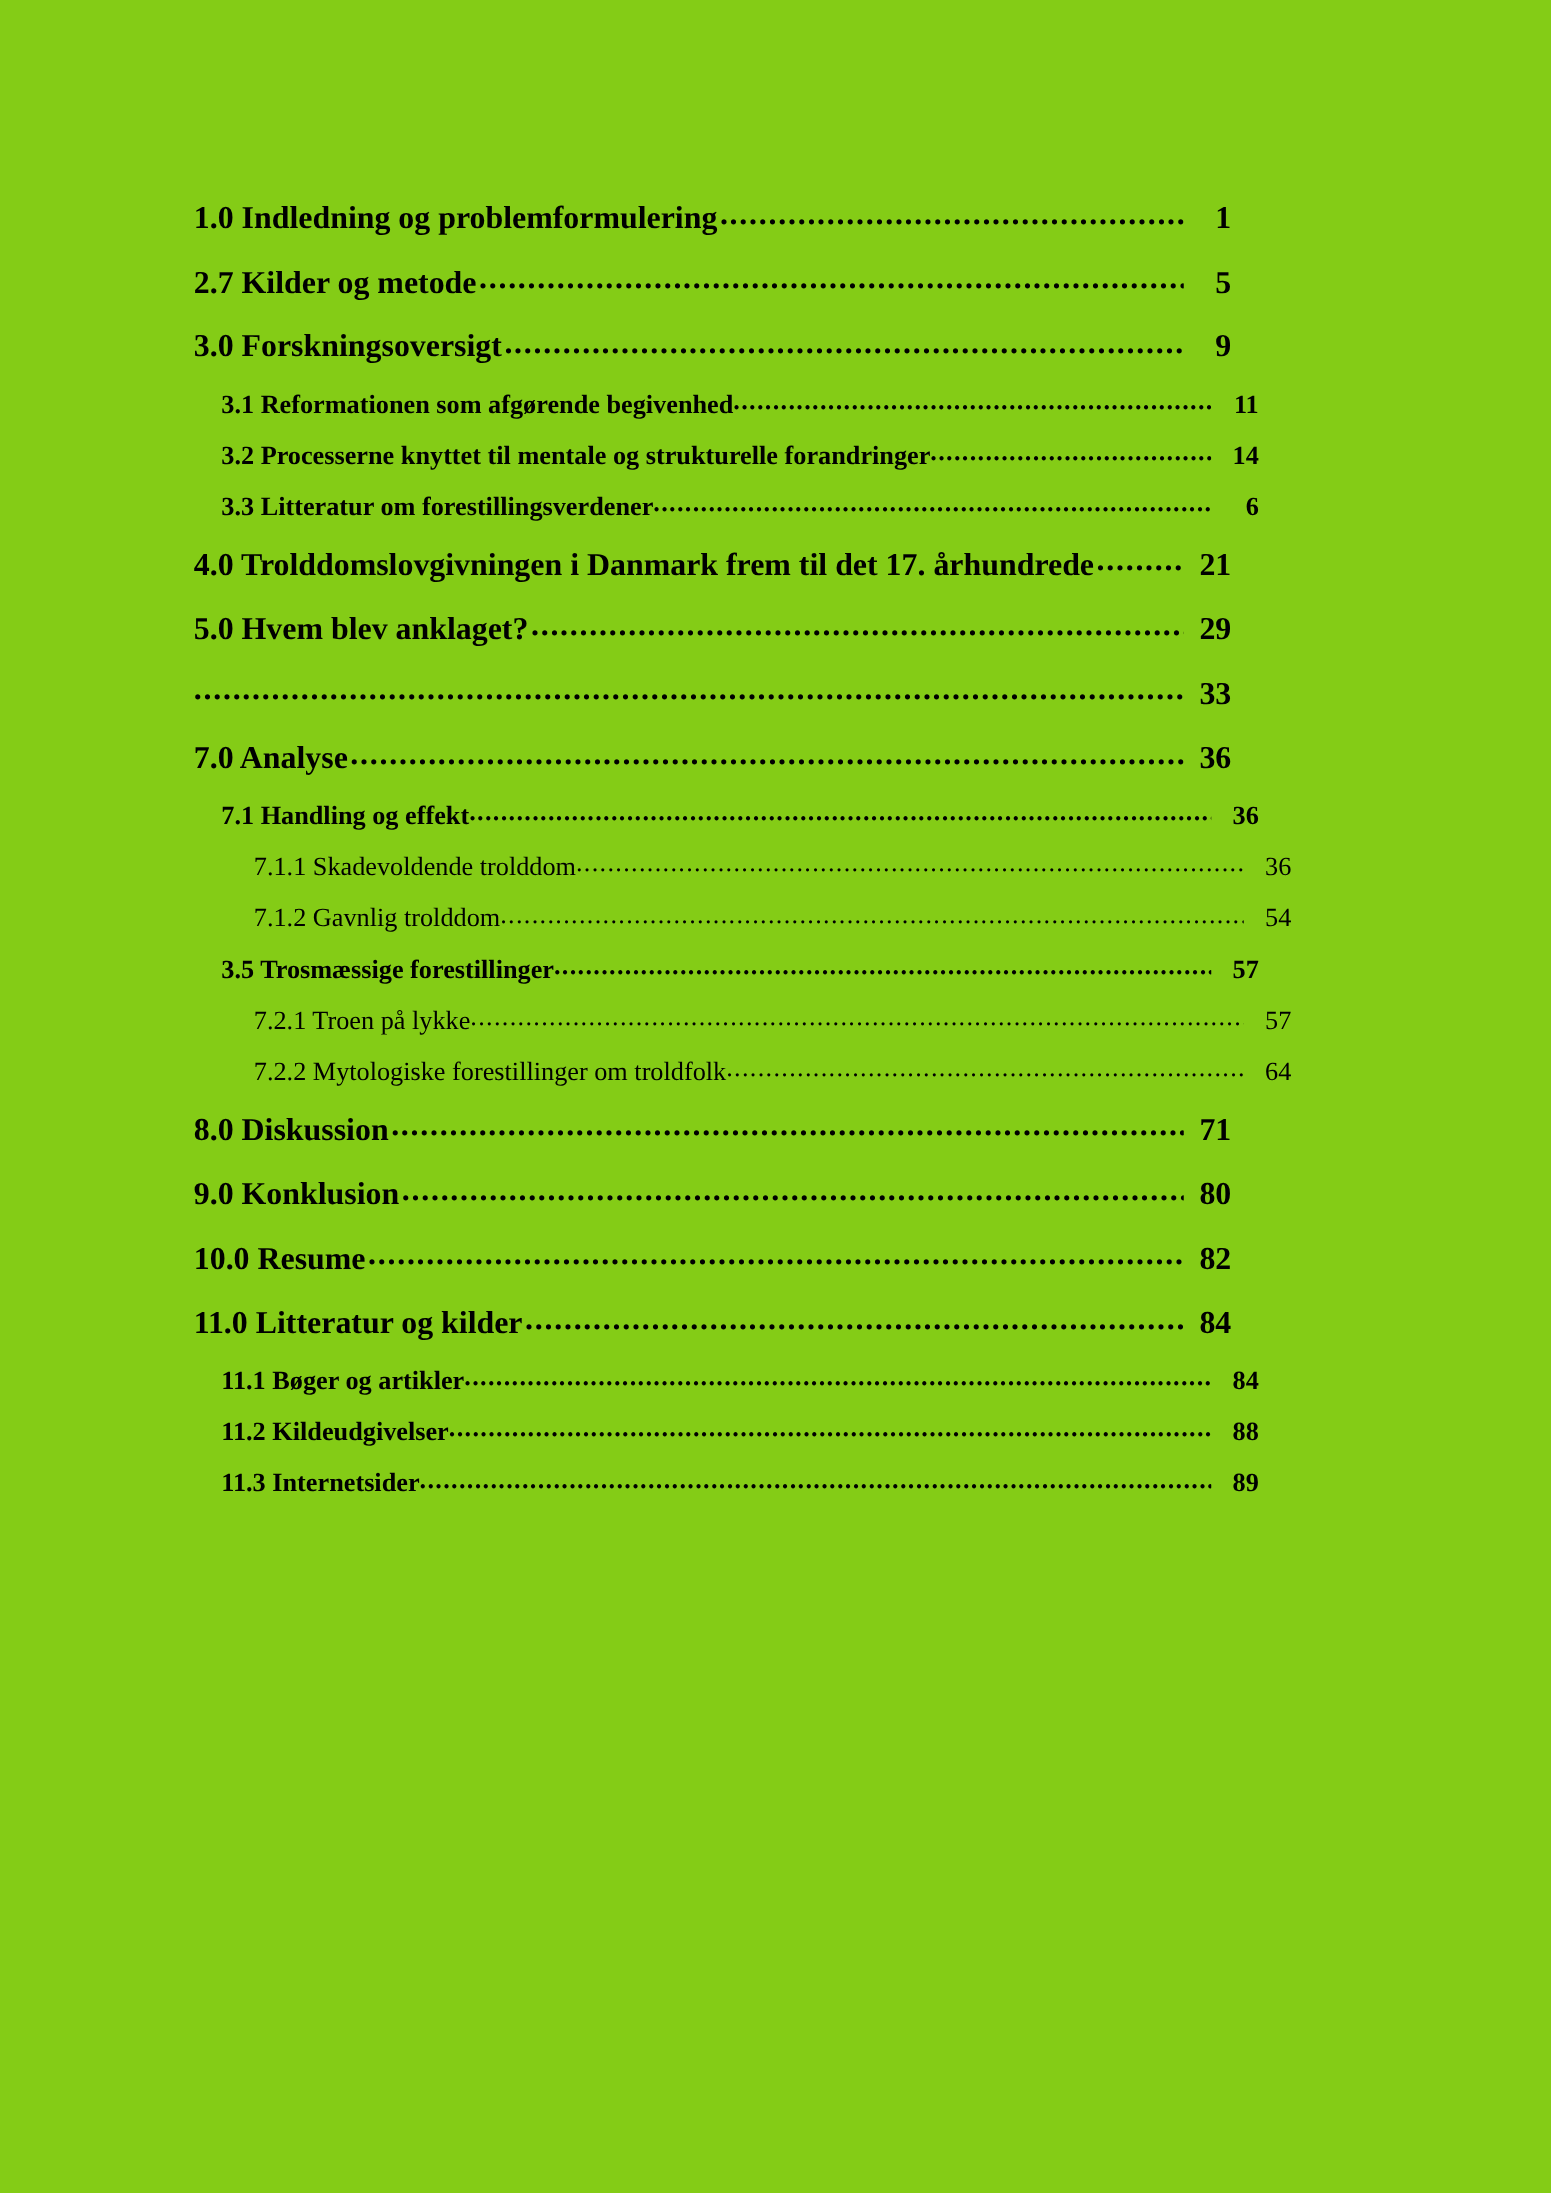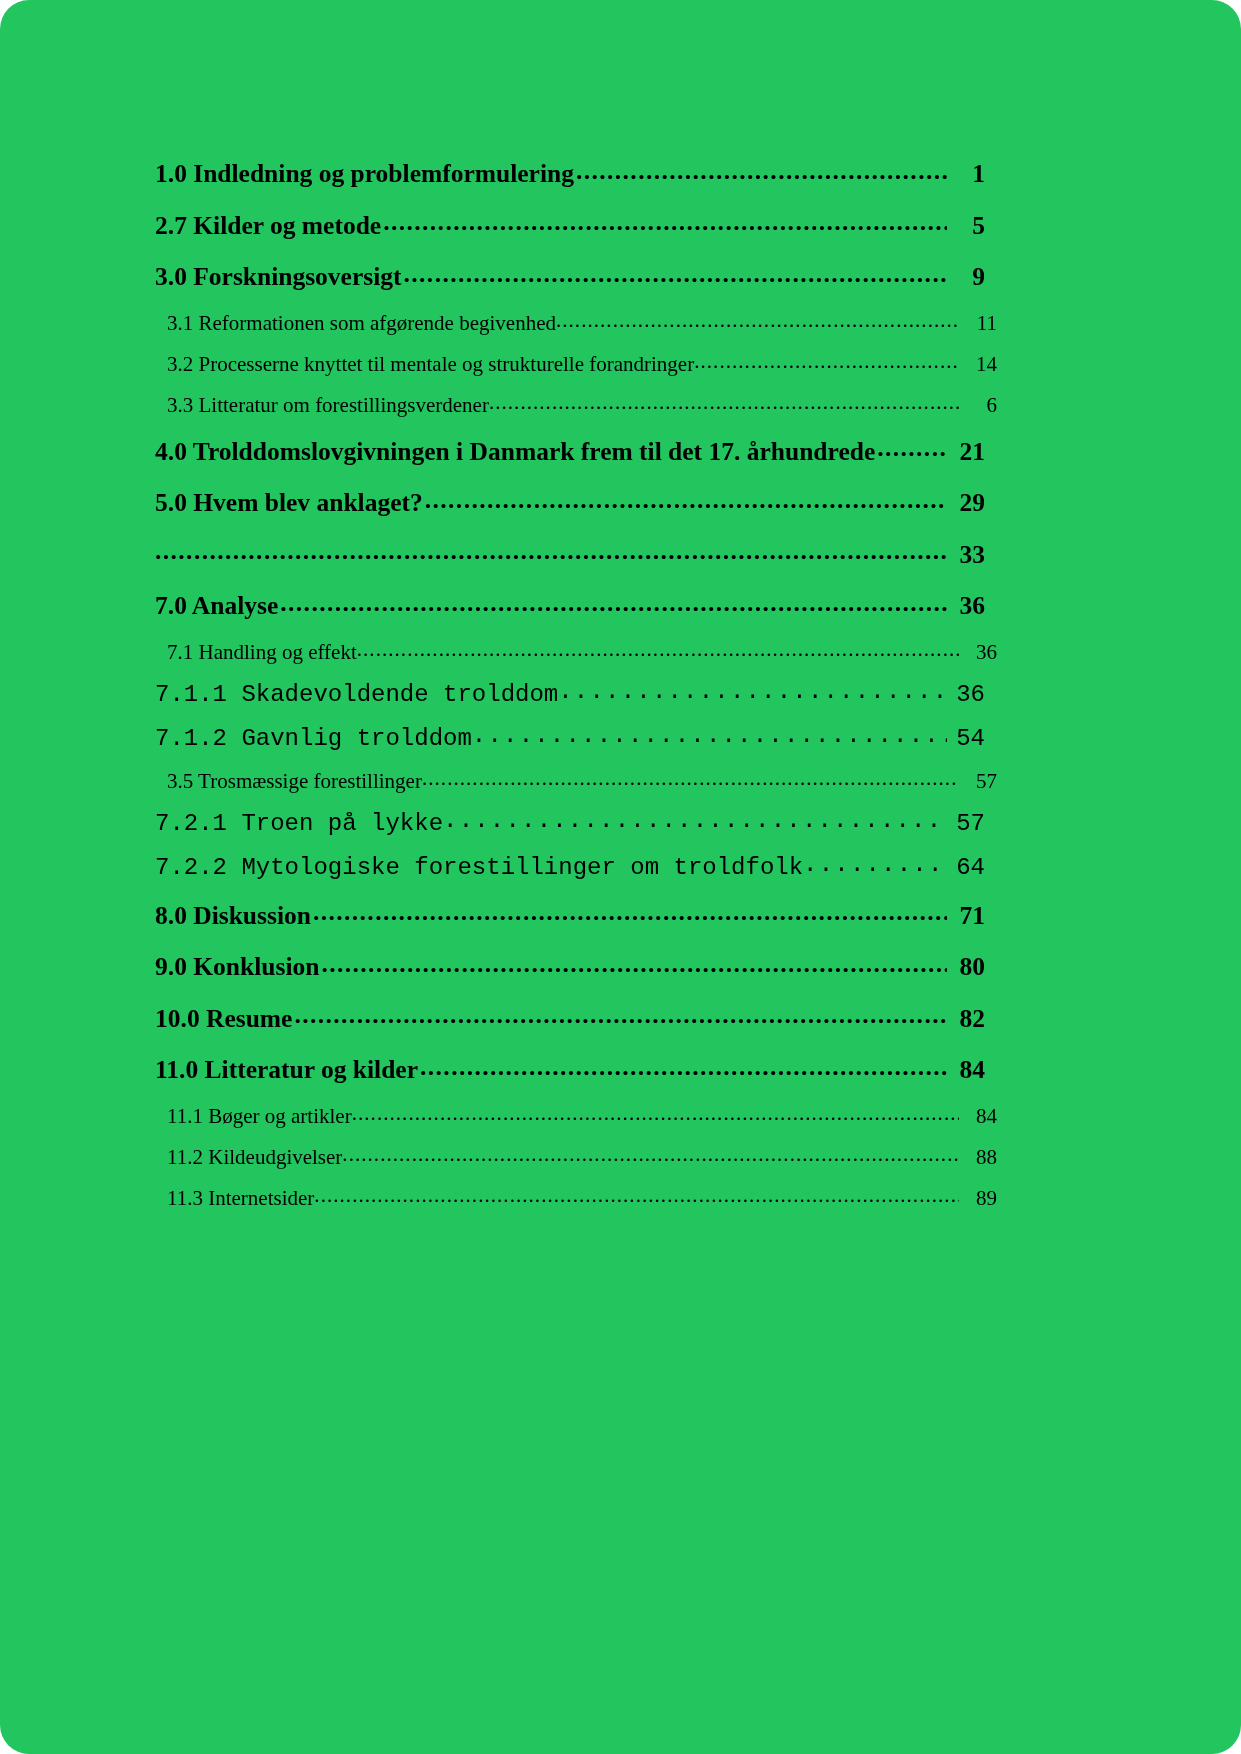--- a/index.html
+++ b/index.html
@@ -8,24 +8,23 @@
     background: #ffffff;
   }
   body {
     font-family: "Liberation Serif", "DejaVu Serif", serif;
     color: #000000;
   }
   .page {
     position: relative;
     width: 1241px;
     height: 1754px;
-    background: #22c55e;
+    background: #84cc16;
     box-sizing: border-box;
     overflow: hidden;
-    border-radius: 29px;
   }
   .toc {
     position: absolute;
     left: 155px;
     top: 148px;
     width: 830px;
   }
 
   .toc-entry {
     display: flex;
@@ -64,35 +63,35 @@
     line-height: 1;
     padding: 13px 0 13px 0;
   }
   .lvl1 .entry-title { padding-right: 2px; }
   .lvl1 .leader-inner { font-weight: bold; letter-spacing: 0.055em; }
   .lvl1 .page-num { padding-left: 4px; }
 
   
   .lvl2 {
     font-size: 21px;
+    font-weight: bold;
+    line-height: 1;
+    padding: 10px 0 10px 0;
+    margin-left: 22px;
+  }
+  .lvl2 .leader-inner { letter-spacing: 0.05em; }
+  .lvl2 .page-num { padding-left: 4px; }
+
+  
+  .lvl3 {
+    font-size: 21px;
     font-weight: normal;
     line-height: 1;
     padding: 10px 0 10px 0;
-    margin-left: 12px;
-  }
-  .lvl2 .leader-inner { letter-spacing: 0.05em; }
-  .lvl2 .page-num { padding-left: 4px; }
-
-  
-  .lvl3 {
-    font-size: 24px;
-    font-weight: normal;
-    line-height: 1;
-    padding: 10px 0 10px 0;
-    font-family: Liberation Mono, monospace;
+    margin-left: 48px;
   }
   .lvl3 .leader-inner { letter-spacing: 0.05em; }
   .lvl3 .page-num { padding-left: 4px; }
 </style>
 </head>
 <body>
 
 <div class="page">
   <div class="toc" id="toc-list">
       <div class="toc-entry lvl1">

